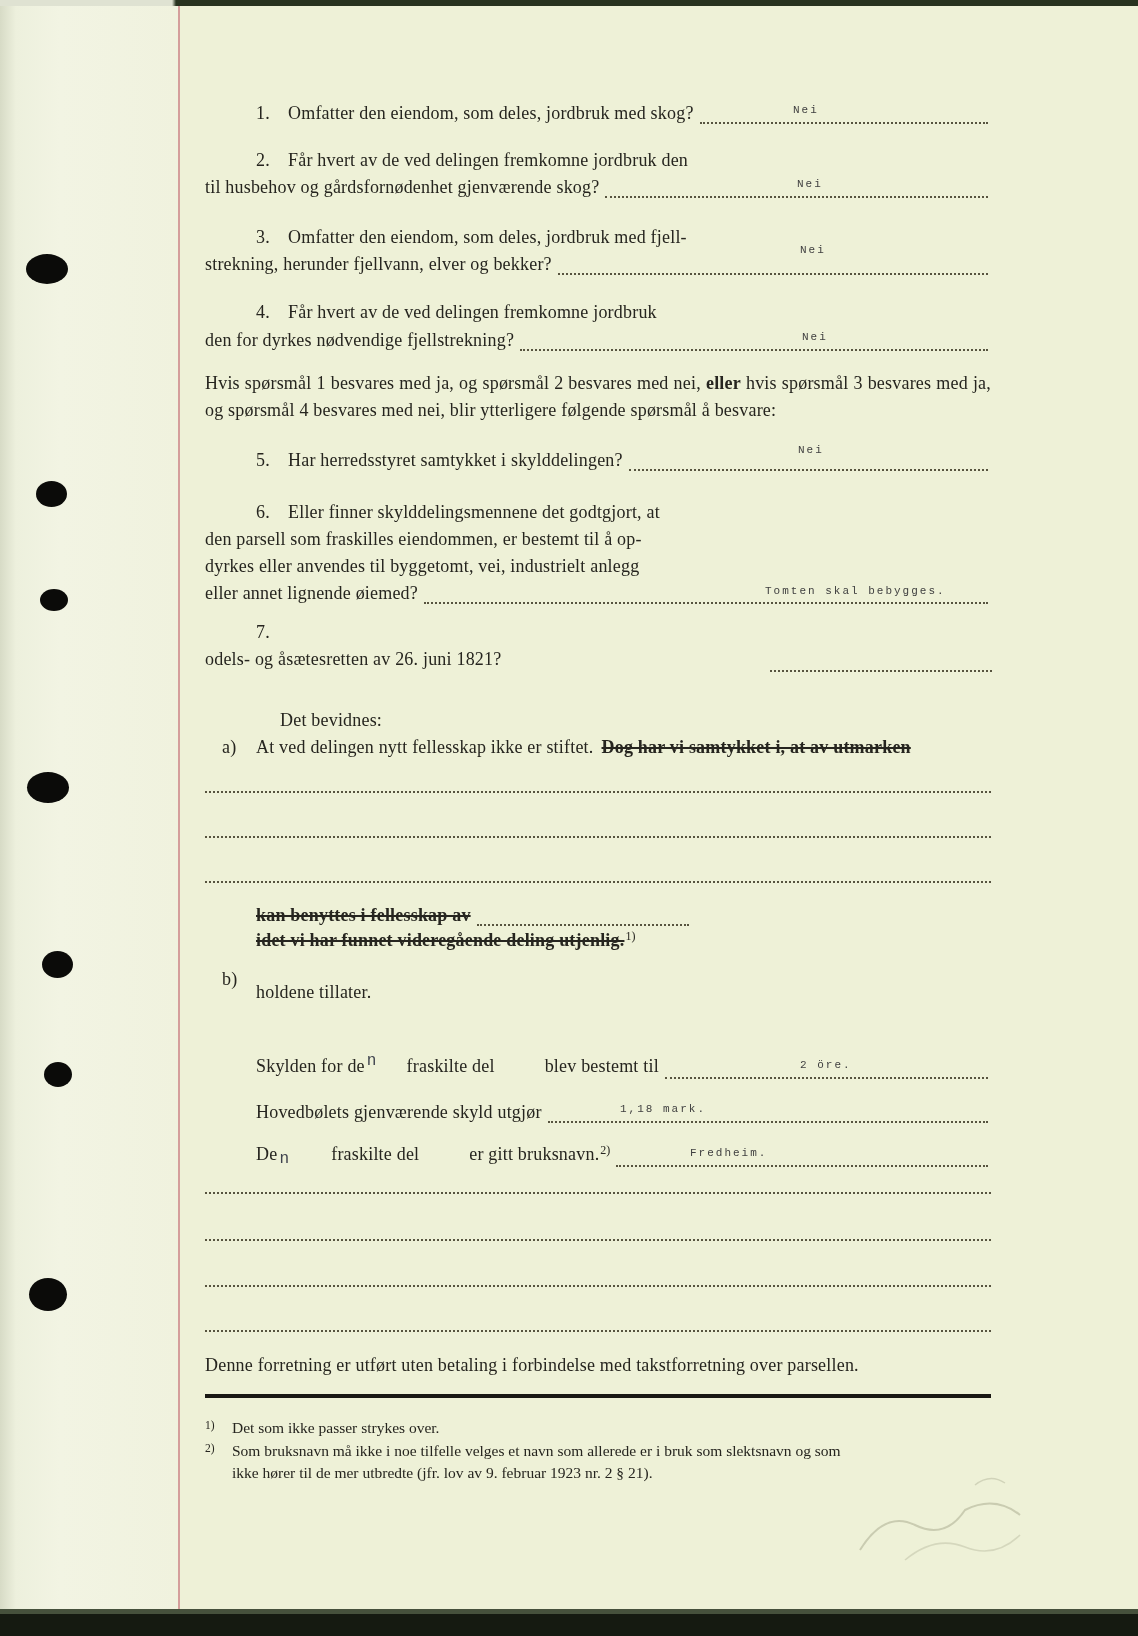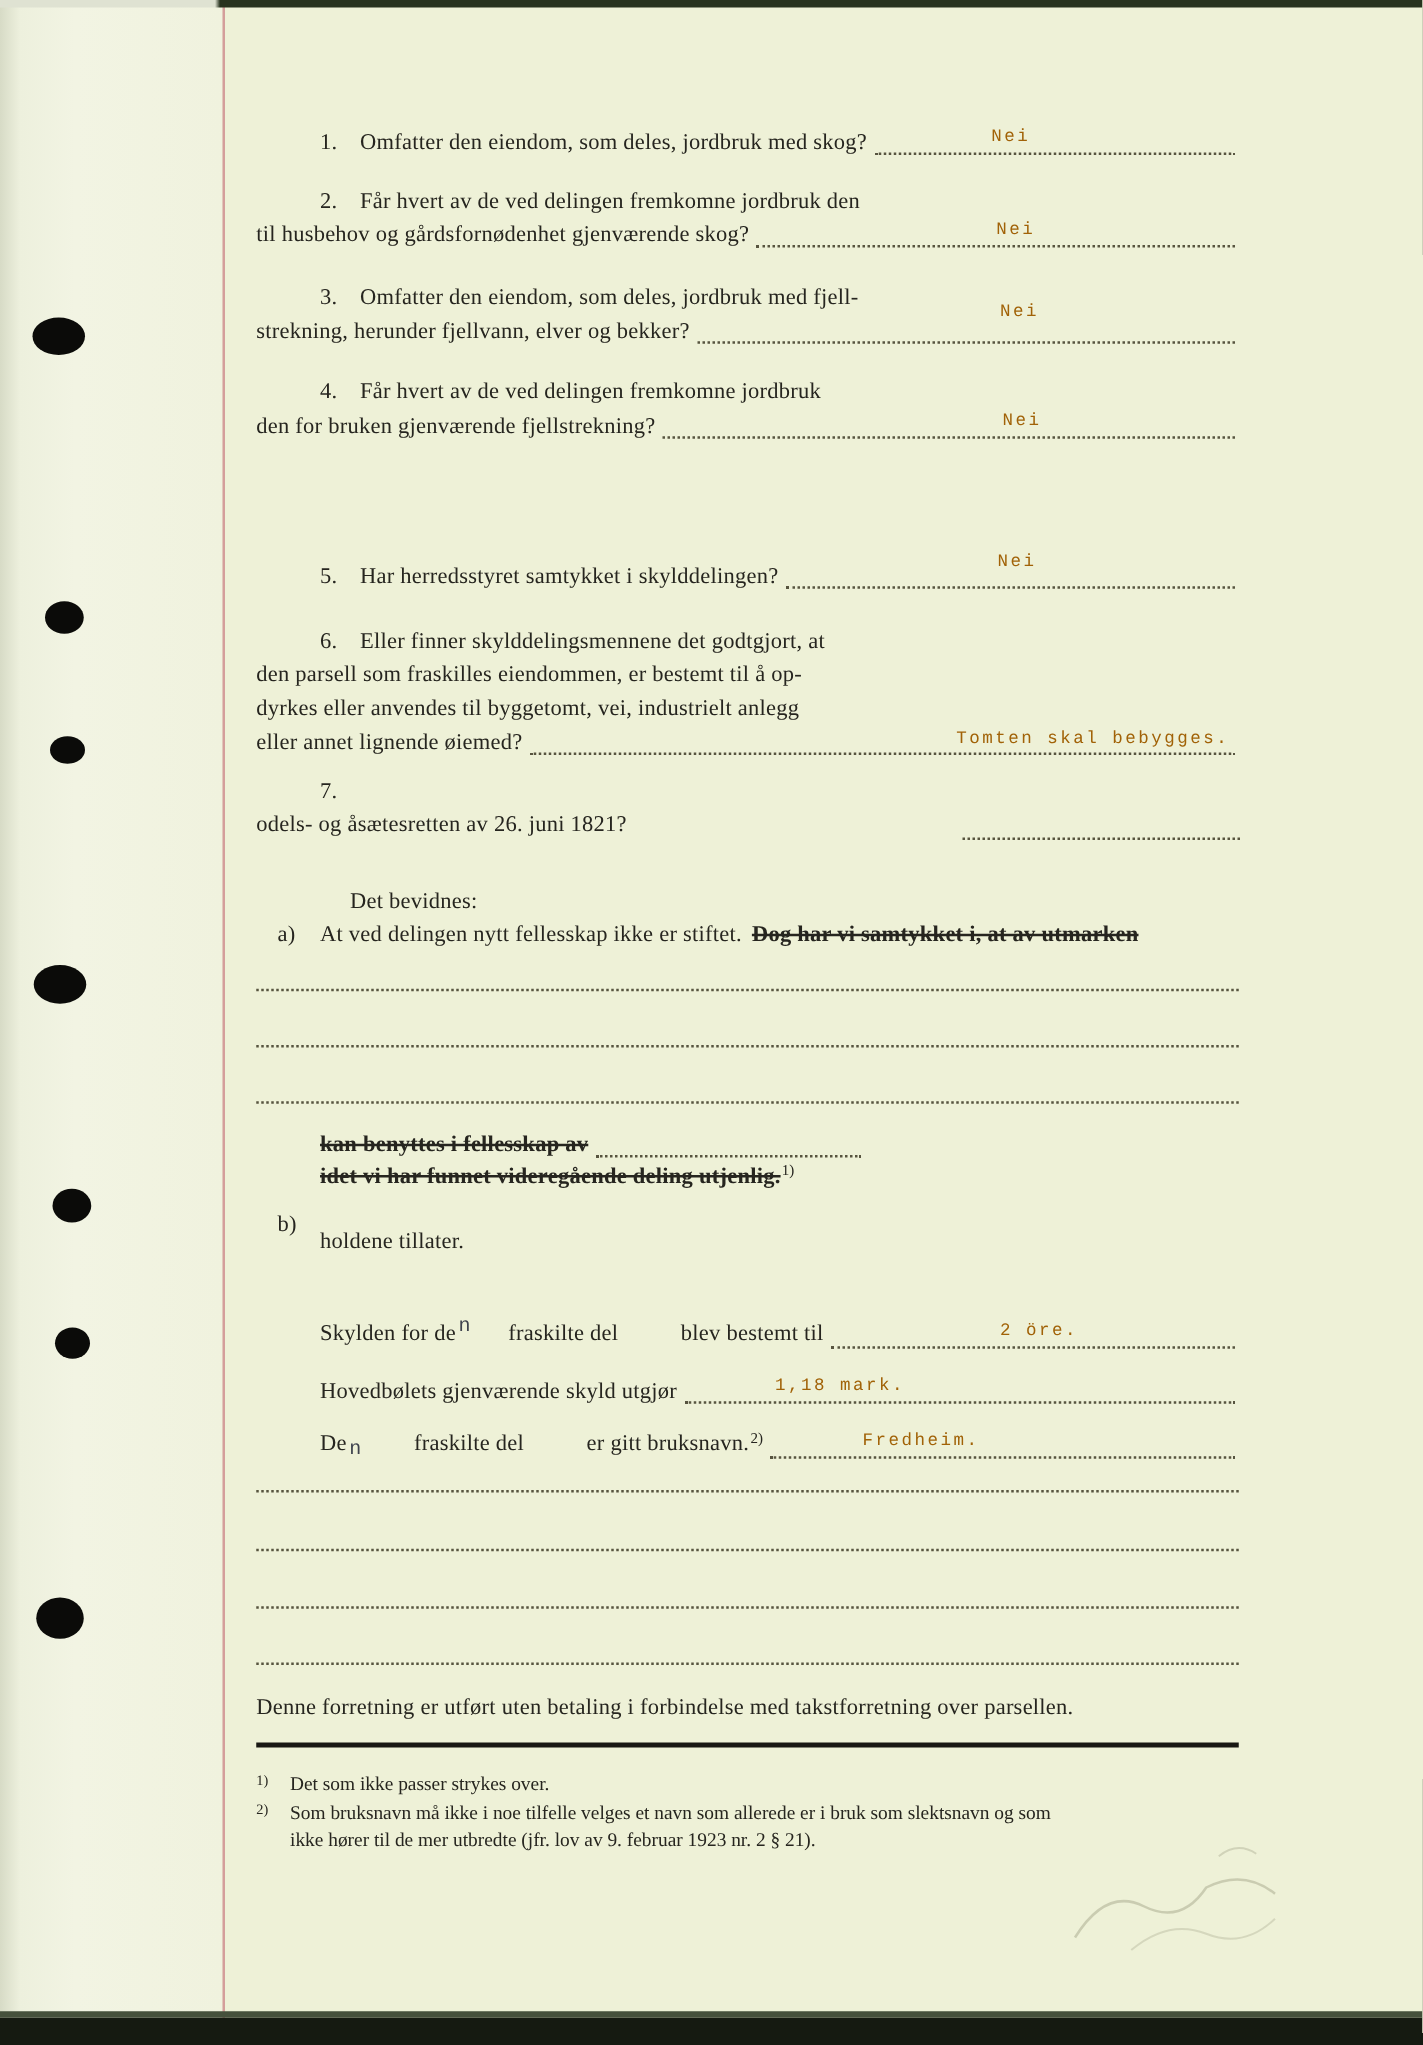--- a/index.html
+++ b/index.html
@@ -23,21 +23,21 @@
   .row { position:absolute; left:205px; width:786px; display:flex; align-items:baseline;
     font-size:18px; line-height:26px; letter-spacing:.2px; white-space:nowrap; }
   .qnum  { flex:none; margin-left:51px; width:32px; }
   .alabel{ flex:none; margin-left:17px; width:34px; }
   .indent{ flex:none; width:51px; }
   .sp8 { flex:none; width:8px; } .sp28{ flex:none; width:28px; }
   .sp40{ flex:none; width:40px; } .sp50{ flex:none; width:50px; }
   .leader { flex:1 1 auto; align-self:flex-end; height:4px; min-width:14px;
     border-bottom:2px dotted #57543f; margin:0 3px 2px 6px; }
   .row .ans { position:absolute; bottom:3px; font-family:"Liberation Mono", monospace;
-    font-size:14px; letter-spacing:2px; color:#a16207; white-space:nowrap; }
+    font-size:11px; letter-spacing:2px; color:#404040; white-space:nowrap; }
   .typed { font-family:"Liberation Mono", monospace; color:#3f434e; font-size:16px; }
   .typed-n-sup { position:relative; top:-7px; margin:0 2px; }
   .typed-n-sub { position:relative; top:3px;  margin:0 2px; }
   .struck { text-decoration:line-through; text-decoration-thickness:1.6px;font-weight:bold; }
   .fnmark { font-size:12px; position:relative; top:-6px; letter-spacing:0; margin-left:1px; }
   .dotline { position:absolute; border-bottom:2px dotted #57543f; height:0; }
   .note { position:absolute; left:205px; width:786px; text-align:justify;
     font-size:18px; line-height:27px; letter-spacing:.2px; }
   .bold { font-weight:bold; }
   .rule { position:absolute; left:205px; width:786px; height:4px; background:#191813; }
@@ -89,25 +89,28 @@
     <span>strekning, herunder fjellvann, elver og bekker?</span>
     <span class="leader"></span>
     <span class="ans" style="left:595px;bottom:14px">Nei</span>
   </div>
 
   <div class="row" style="top:299px">
     <span class="qnum">4.</span>
     <span>Får hvert av de ved delingen fremkomne jordbruk</span>
   </div>
   <div class="row" style="top:327px">
-    <span>den for bruken gjenværende fjellstrekning?</span>
+    <span>den for dyrkes nødvendige fjellstrekning?</span>
     <span class="leader"></span>
     <span class="ans" style="left:597px">Nei</span>
   </div>
 
+  <div class="note" style="top:370px">
+    <span>Hvis spørsmål 1 besvares med ja, og spørsmål 2 besvares med nei, </span><span class="bold">eller</span><span> hvis spørsmål 3 besvares med ja, og spørsmål 4 besvares med nei, blir ytterligere følgende spørsmål å besvare:</span>
+  </div>
 
   <div class="row" style="top:447px">
     <span class="qnum">5.</span>
     <span>Har herredsstyret samtykket i skylddelingen?</span>
     <span class="leader"></span>
     <span class="ans" style="left:593px;bottom:10px">Nei</span>
   </div>
 
   <div class="row" style="top:499px">
     <span class="qnum">6.</span>

